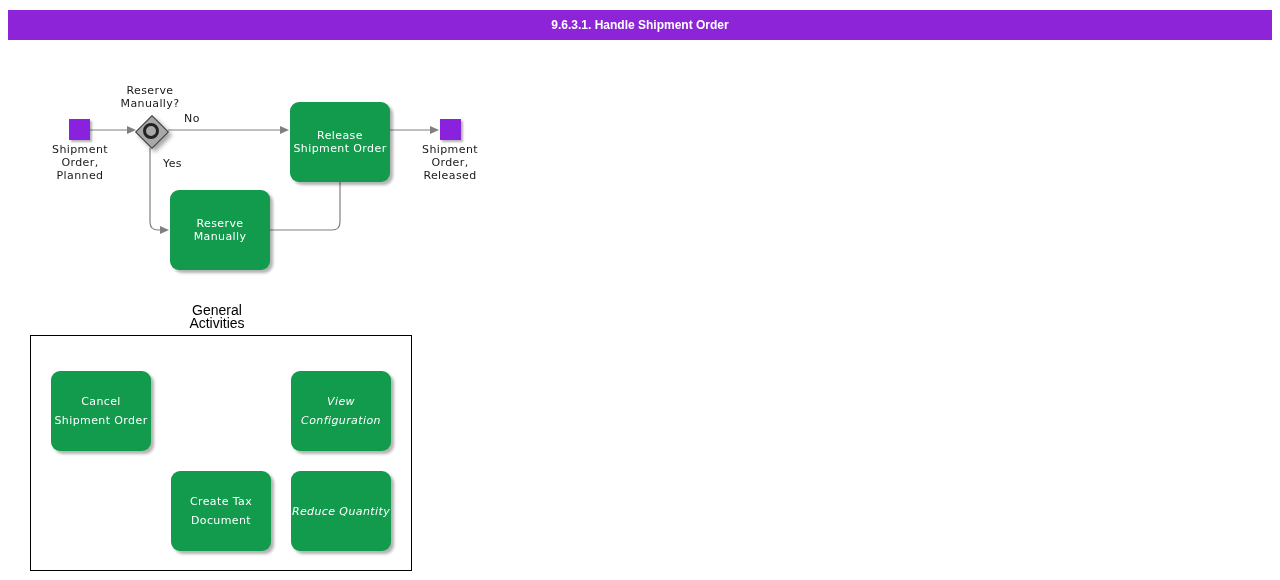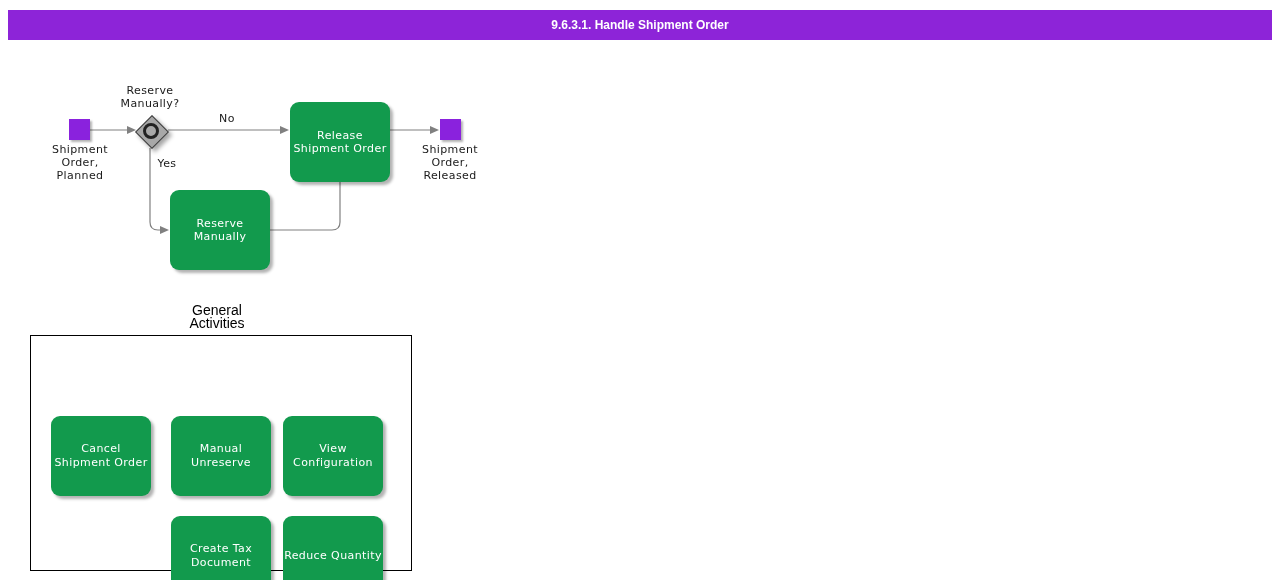--- a/index.html
+++ b/index.html
@@ -64,48 +64,47 @@
 
   
   .lbl {
     position: absolute; color: #1A1A1A; font-size: 11px;
     letter-spacing: 0.4px; text-align: center;
     white-space: pre-line; line-height: 13px;
   }
   .lbl-start    { left: 30px;  top: 143px; width: 100px; }
   .lbl-end      { left: 400px; top: 143px; width: 100px; }
   .lbl-decision { left: 100px; top: 84px;  width: 100px; }
-  .lbl-no       { left: 212px; top: 112px; width: 30px; text-align: center; }
-  .lbl-yes      { left: 152px; top: 157px; width: 30px; text-align: center; }
+  .lbl-no       { left: 184px; top: 112px; width: 30px; text-align: left; }
+  .lbl-yes      { left: 152px; top: 157px; width: 30px; text-align: right; }
 
   
   .ga-title {
     position: absolute; left: 167px; top: 304px; width: 100px;
     color: #000000; font-family: "Liberation Sans", sans-serif;
     font-size: 14px; text-align: center; white-space: pre-line; line-height: 13px;
   }
   .ga-panel {
     position: absolute; left: 30px; top: 335px; width: 380px; height: 234px;
     background: #ffffff; border: 1px solid #000000;
   }
   .ga-btn {
     position: absolute; width: 100px; height: 80px;
     background: #129A4D; border-radius: 9px;
     box-shadow: 3px 3px 3px rgba(0,0,0,0.30);
     display: flex; align-items: center; justify-content: center;
     color: #ffffff; font-size: 11px; letter-spacing: 0.4px;
-    text-align: center; white-space: pre-line; line-height: 14px;
+    text-align: center; white-space: pre-line; line-height: 19px;
     cursor: pointer;
-    margin-top: 45px;
   }
   .ga-r1 { top: 35px; }
   .ga-r2 { top: 135px; }
   .ga-c1 { left: 20px; }
   .ga-c2 { left: 140px; }
-  .ga-c3 { left: 252px; }
+  .ga-c3 { left: 260px; font-style: italic; }
 </style>
 </head>
 <body>
 
 <div class="stage">
 
   <div class="title-bar">
     <span>9.6.3.1. Handle Shipment Order</span>
   </div>
 
@@ -153,22 +152,20 @@
   <div class="event-square event-end"></div>
   <div class="lbl lbl-end">Shipment
 Order,
 Released</div>
 
   <div class="ga-title">General
 Activities</div>
   <div class="ga-panel">
     <div class="ga-btn ga-r1 ga-c1">Cancel
 Shipment Order</div>
-    <div class="ga-btn ga-r1 ga-c2">Manual
-Unreserve</div>
     <div class="ga-btn ga-r1 ga-c3">View
 Configuration</div>
     <div class="ga-btn ga-r2 ga-c2">Create Tax
 Document</div>
     <div class="ga-btn ga-r2 ga-c3">Reduce Quantity</div>
   </div>
 
 </div>
 
 </body></html>

